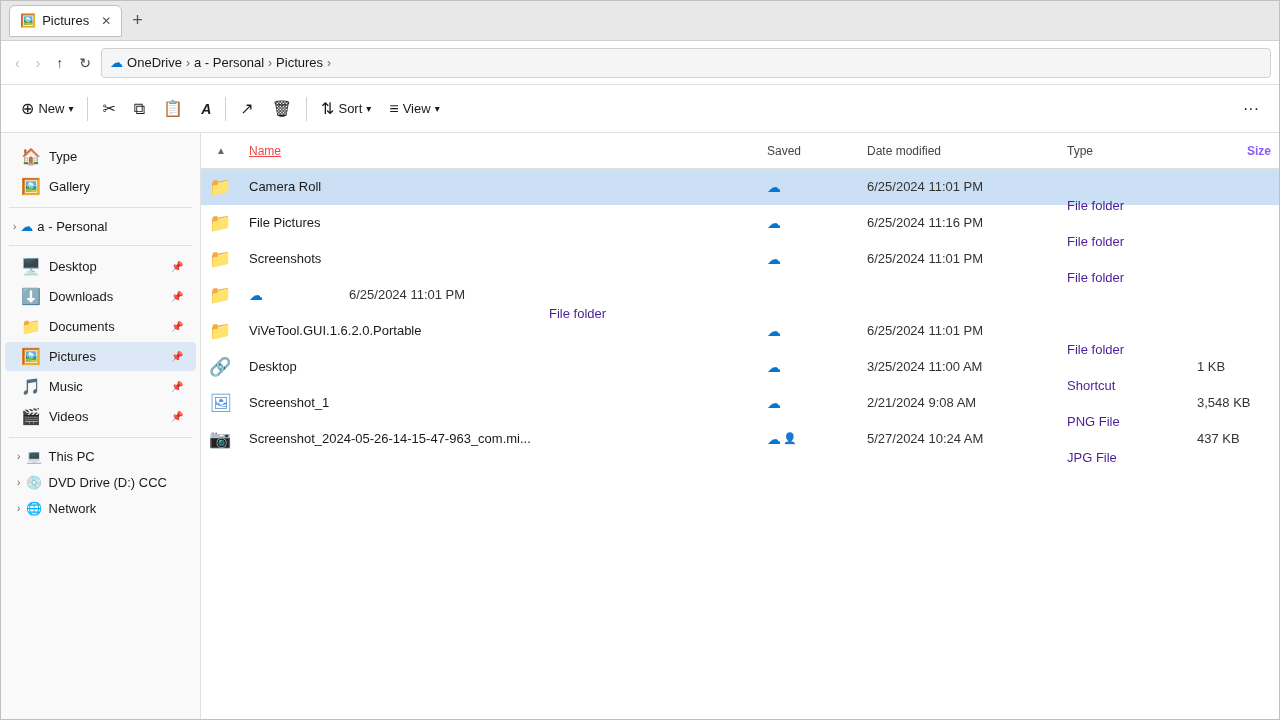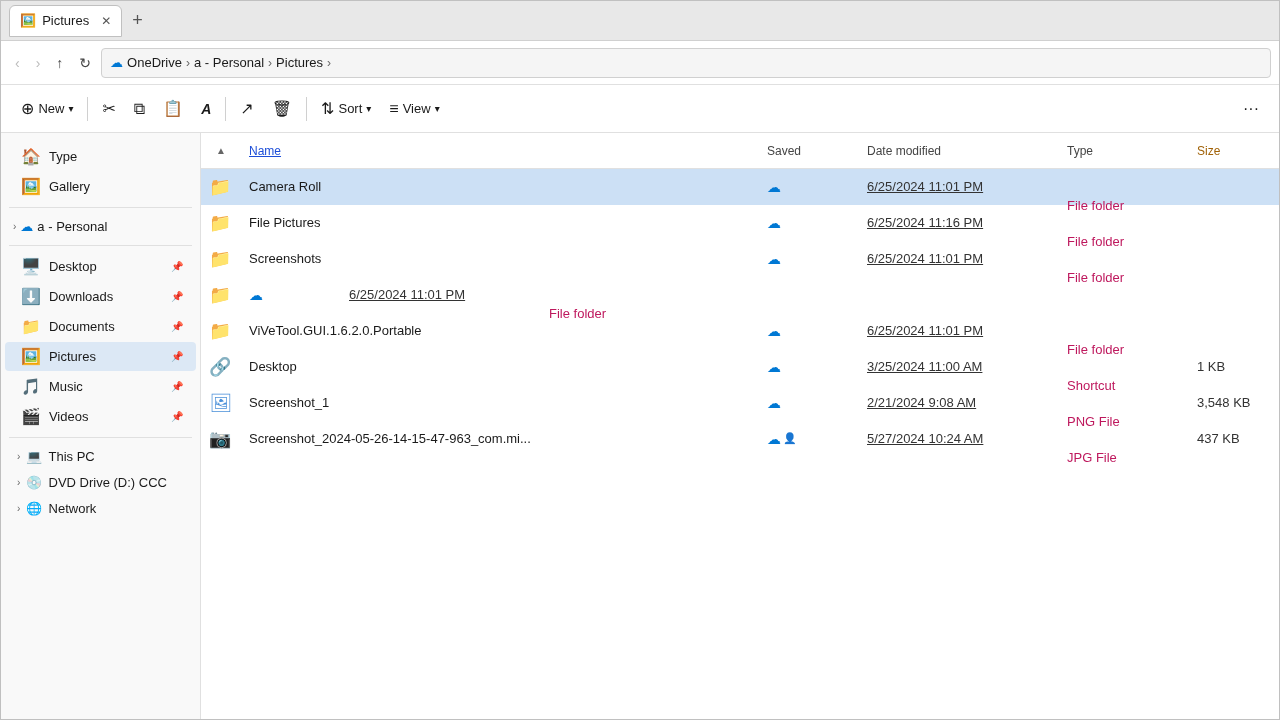--- a/index.html
+++ b/index.html
@@ -40,33 +40,33 @@
     .sidebar-item .s-icon { font-size: 16px; flex-shrink: 0; }
     .sidebar-item .pin-icon { margin-left: auto; font-size: 10px; color: #888; }
     .sidebar-expand { display: flex; align-items: center; gap: 4px; padding: 5px 8px; cursor: pointer; font-size: 13px; margin: 1px 4px; }
     .sidebar-divider { height: 1px; background: #e0e0e0; margin: 6px 8px; }
     .sidebar-section-tree { display: flex; align-items: center; gap: 6px; padding: 5px 8px 5px 12px; cursor: pointer; font-size: 13px; margin: 1px 4px; }
 
     
     .file-area { flex: 1; overflow: auto; background: #fff; }
     .file-header { display: flex; align-items: center; height: 36px; border-bottom: 1px solid #e0e0e0; background: #fff; padding: 0; position: sticky; top: 0; z-index: 1; }
     .file-header-sort-indicator { width: 40px; display: flex; justify-content: center; font-size: 10px; color: #666; }
-    .col-name { flex: 1; padding: 0 8px; font-size: 12px; color: #1d4ed8; font-weight: 500; cursor: pointer; text-decoration: underline; }
+    .col-name { flex: 1; padding: 0 8px; font-size: 12px; color: #ef4444; font-weight: 500; cursor: pointer; text-decoration: underline; }
     .col-status { width: 100px; padding: 0 8px; font-size: 12px; color: #444; font-weight: 500; }
     .col-date { width: 200px; padding: 0 8px; font-size: 12px; color: #444; font-weight: 500; }
     .col-type { width: 130px; padding: 0 8px; font-size: 12px; color: #444; font-weight: 500; }
-    .col-size { width: 90px; padding: 0 8px; font-size: 12px; color: #a16207; font-weight: 400; text-align: left; }
+    .col-size { width: 90px; padding: 0 8px; font-size: 12px; color: #8b5cf6; font-weight: 700; text-align: right; }
 
     .file-row { display: flex; align-items: center; height: 36px; cursor: pointer; border-bottom: 1px solid transparent; }
     .file-row.selected { background: #cce0f5; }
     .file-row .row-icon { width: 40px; display: flex; justify-content: center; align-items: center; font-size: 18px; }
     .file-row .row-name { flex: 1; padding: 0 8px; font-size: 13px; white-space: nowrap; overflow: hidden; text-overflow: ellipsis; }
     .file-row .row-status { width: 100px; padding: 0 8px; display: flex; align-items: center; }
-    .file-row .row-date { width: 200px; padding: 0 8px; font-size: 13px; color: #333; text-decoration: underline; }
-    .file-row .row-type { width: 130px; padding: 0 8px; font-size: 13px; color: #be185d; margin-top: 38px; }
+    .file-row .row-date { width: 200px; padding: 0 8px; font-size: 13px; color: #333; }
+    .file-row .row-type { width: 130px; padding: 0 8px; font-size: 13px; color: #4c1d95; margin-top: 38px; }
     .file-row .row-size { width: 90px; padding: 0 8px; font-size: 13px; color: #333; text-align: left; }
 
     .cloud-icon { color: #0078d4; font-size: 14px; }
     .cloud-user-icon { display: flex; gap: 2px; align-items: center; }
   </style>
 </head>
 <body>
 
 <div class="window">
 

